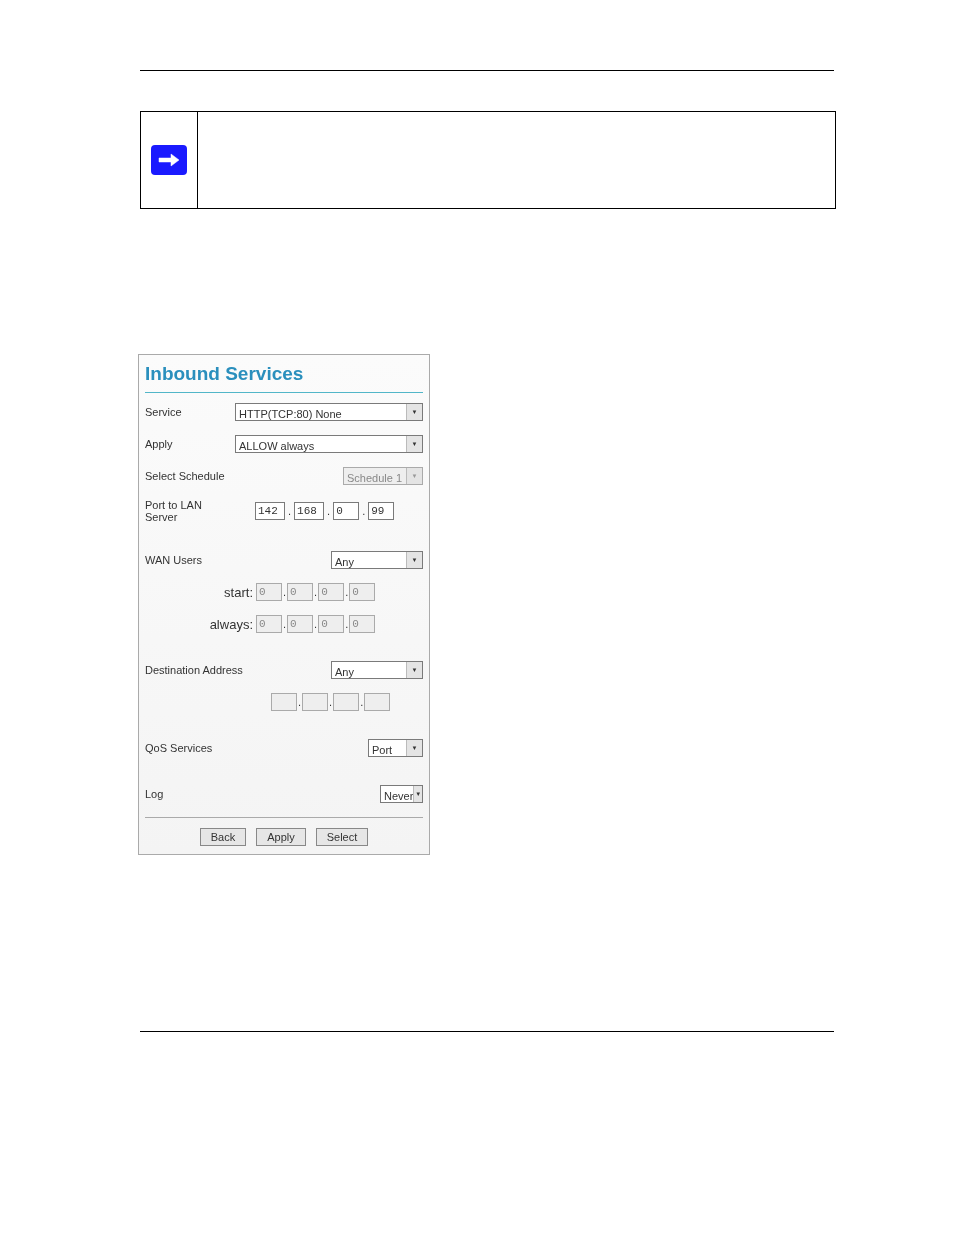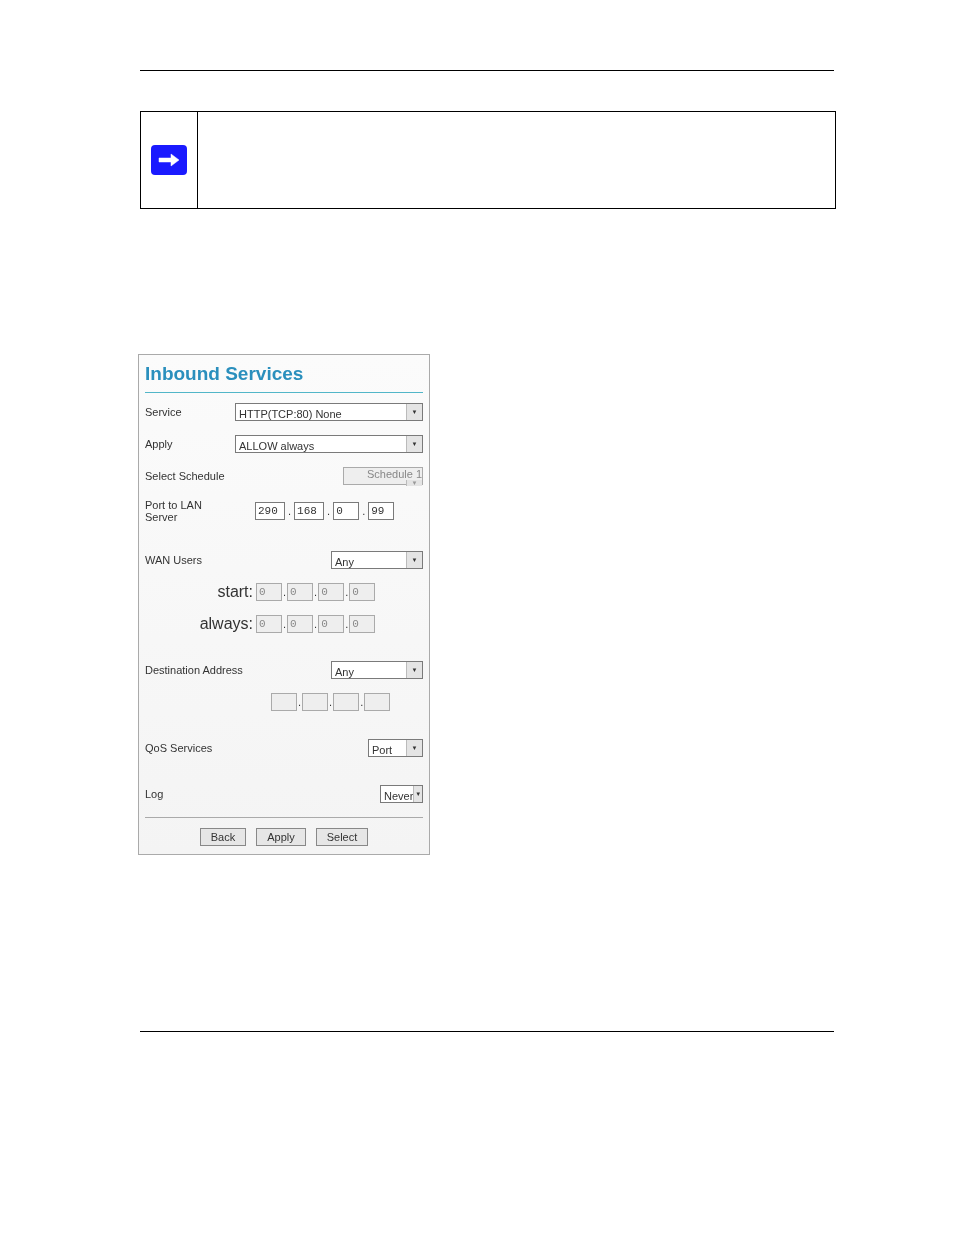--- a/index.html
+++ b/index.html
@@ -79,21 +79,21 @@
     min-height: 18px;
   }
   .ss-label {
     width: 90px;
     flex-shrink: 0;
     font-size: 11px;
   }
   .ss-label-indent {
     width: 108px;
     flex-shrink: 0;
-    font-size: 16px;
+    font-size: 13px;
     text-align: right;
     padding-right: 3px;
   }
   .ss-control {
     flex: 1;
     display: flex;
     justify-content: flex-end;
     align-items: center;
     gap: 2px;
   }
@@ -105,21 +105,20 @@
     height: 18px;
     font-size: 11px;
     padding-left: 3px;
     box-sizing: border-box;
   }
   .ss-select.full { flex:1; }
   .ss-select.disabled {
     background: #eee;
     color: #888;
     border-color: #aaa;
-    flex-direction: column;
   }
   .ss-select .arrow {
     width: 15px;
     background: #e4e4e4;
     border-left: 1px solid #bbb;
     display:flex;
     align-items:center;
     justify-content:center;
     height:100%;
     font-size:6px;
@@ -214,21 +213,21 @@
       <div class="ss-select disabled" style="width:80px">
         <span class="val">Schedule 1</span>
         <span class="arrow">▼</span>
       </div>
     </div>
   </div>
 
   <div class="ss-row">
     <div class="ss-label">Port to LAN Server</div>
     <div class="ss-control" style="justify-content:flex-start; padding-left:20px">
-      <div class="ss-input w30">290</div>
+      <div class="ss-input w30">142</div>
       <span class="dot">.</span>
       <div class="ss-input w30">168</div>
       <span class="dot">.</span>
       <div class="ss-input">0</div>
       <span class="dot">.</span>
       <div class="ss-input">99</div>
     </div>
   </div>
 
 

